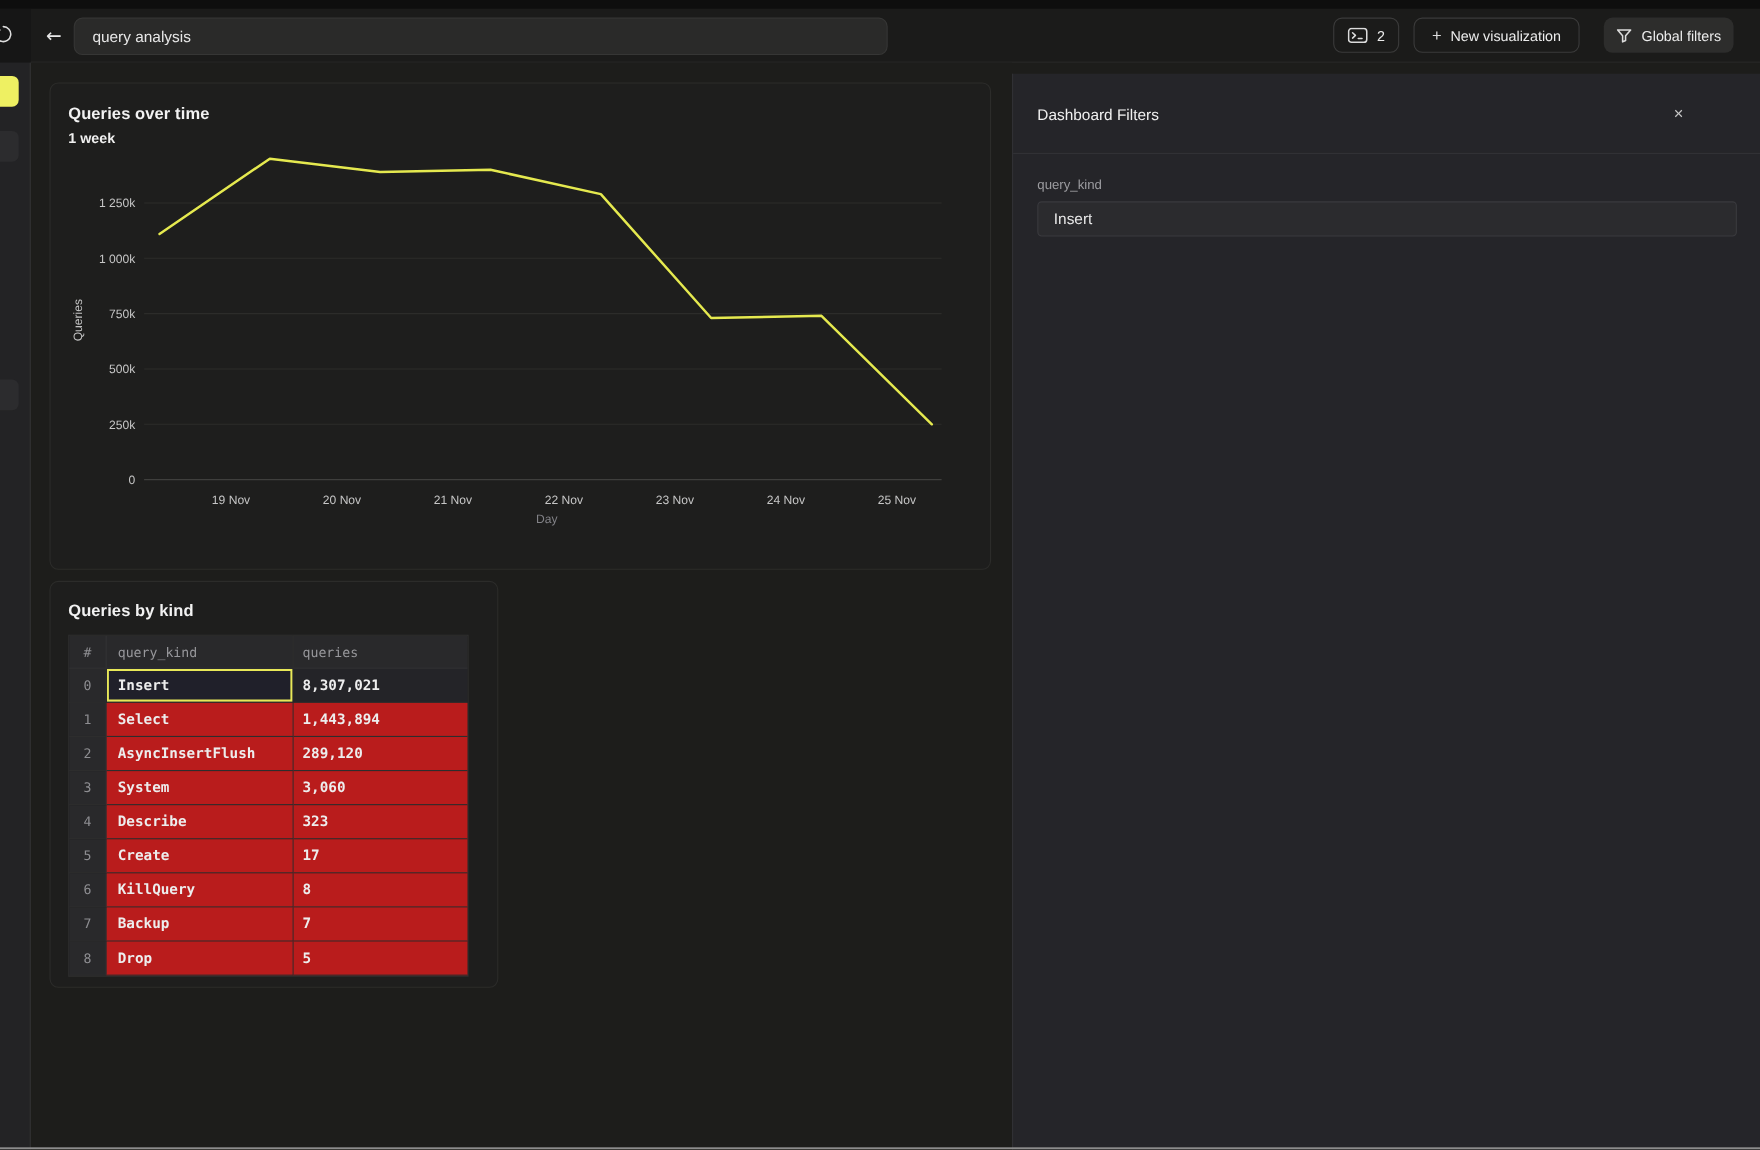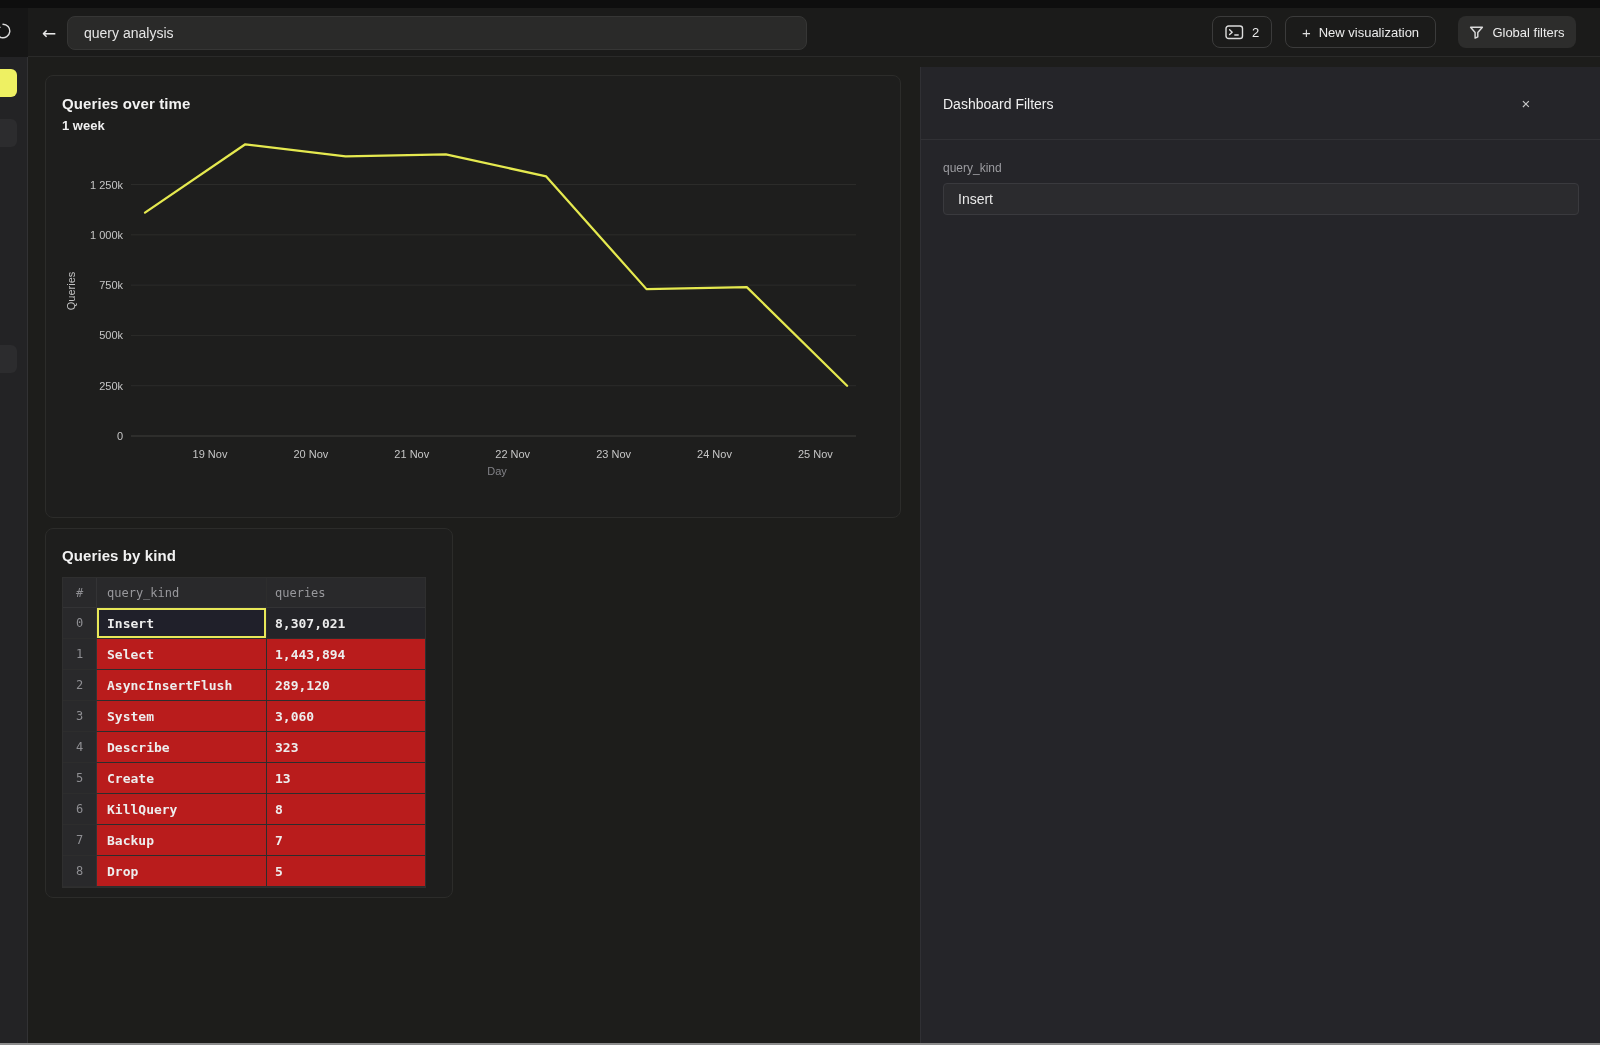--- a/index.html
+++ b/index.html
@@ -182,21 +182,21 @@
             <div class="tcell c-val vcell">3,060</div>
           </div>
           <div class="trow">
             <div class="tcell c-idx">4</div>
             <div class="tcell c-kind kcell">Describe</div>
             <div class="tcell c-val vcell">323</div>
           </div>
           <div class="trow">
             <div class="tcell c-idx">5</div>
             <div class="tcell c-kind kcell">Create</div>
-            <div class="tcell c-val vcell">13</div>
+            <div class="tcell c-val vcell">17</div>
           </div>
           <div class="trow">
             <div class="tcell c-idx">6</div>
             <div class="tcell c-kind kcell">KillQuery</div>
             <div class="tcell c-val vcell">8</div>
           </div>
           <div class="trow">
             <div class="tcell c-idx">7</div>
             <div class="tcell c-kind kcell">Backup</div>
             <div class="tcell c-val vcell">7</div>

